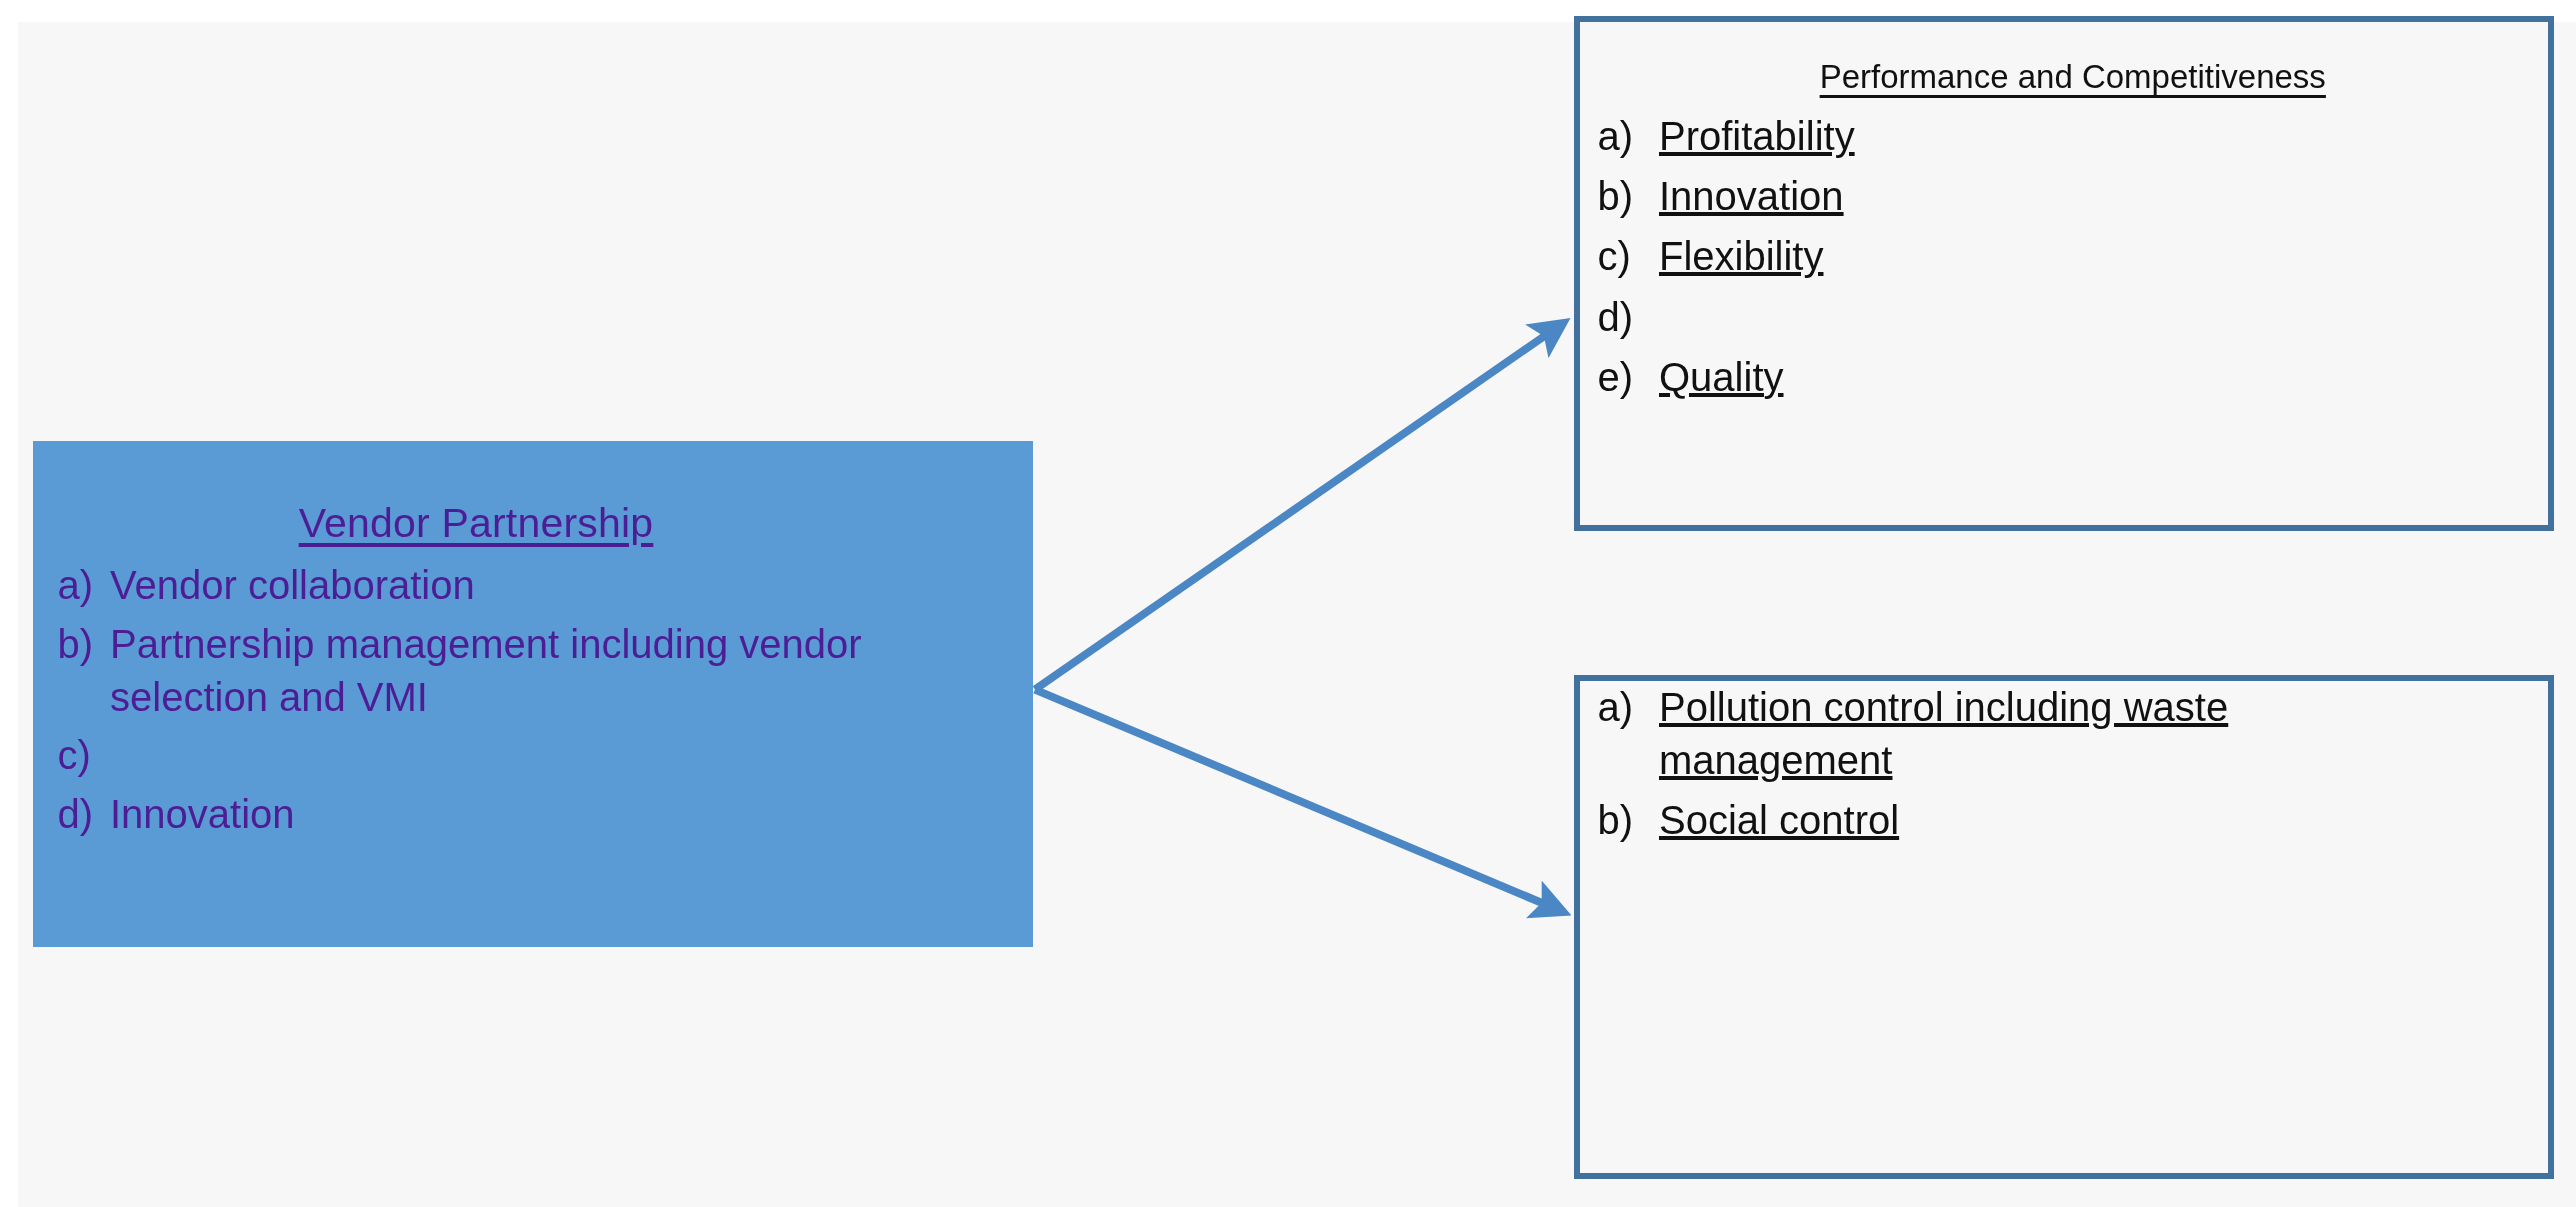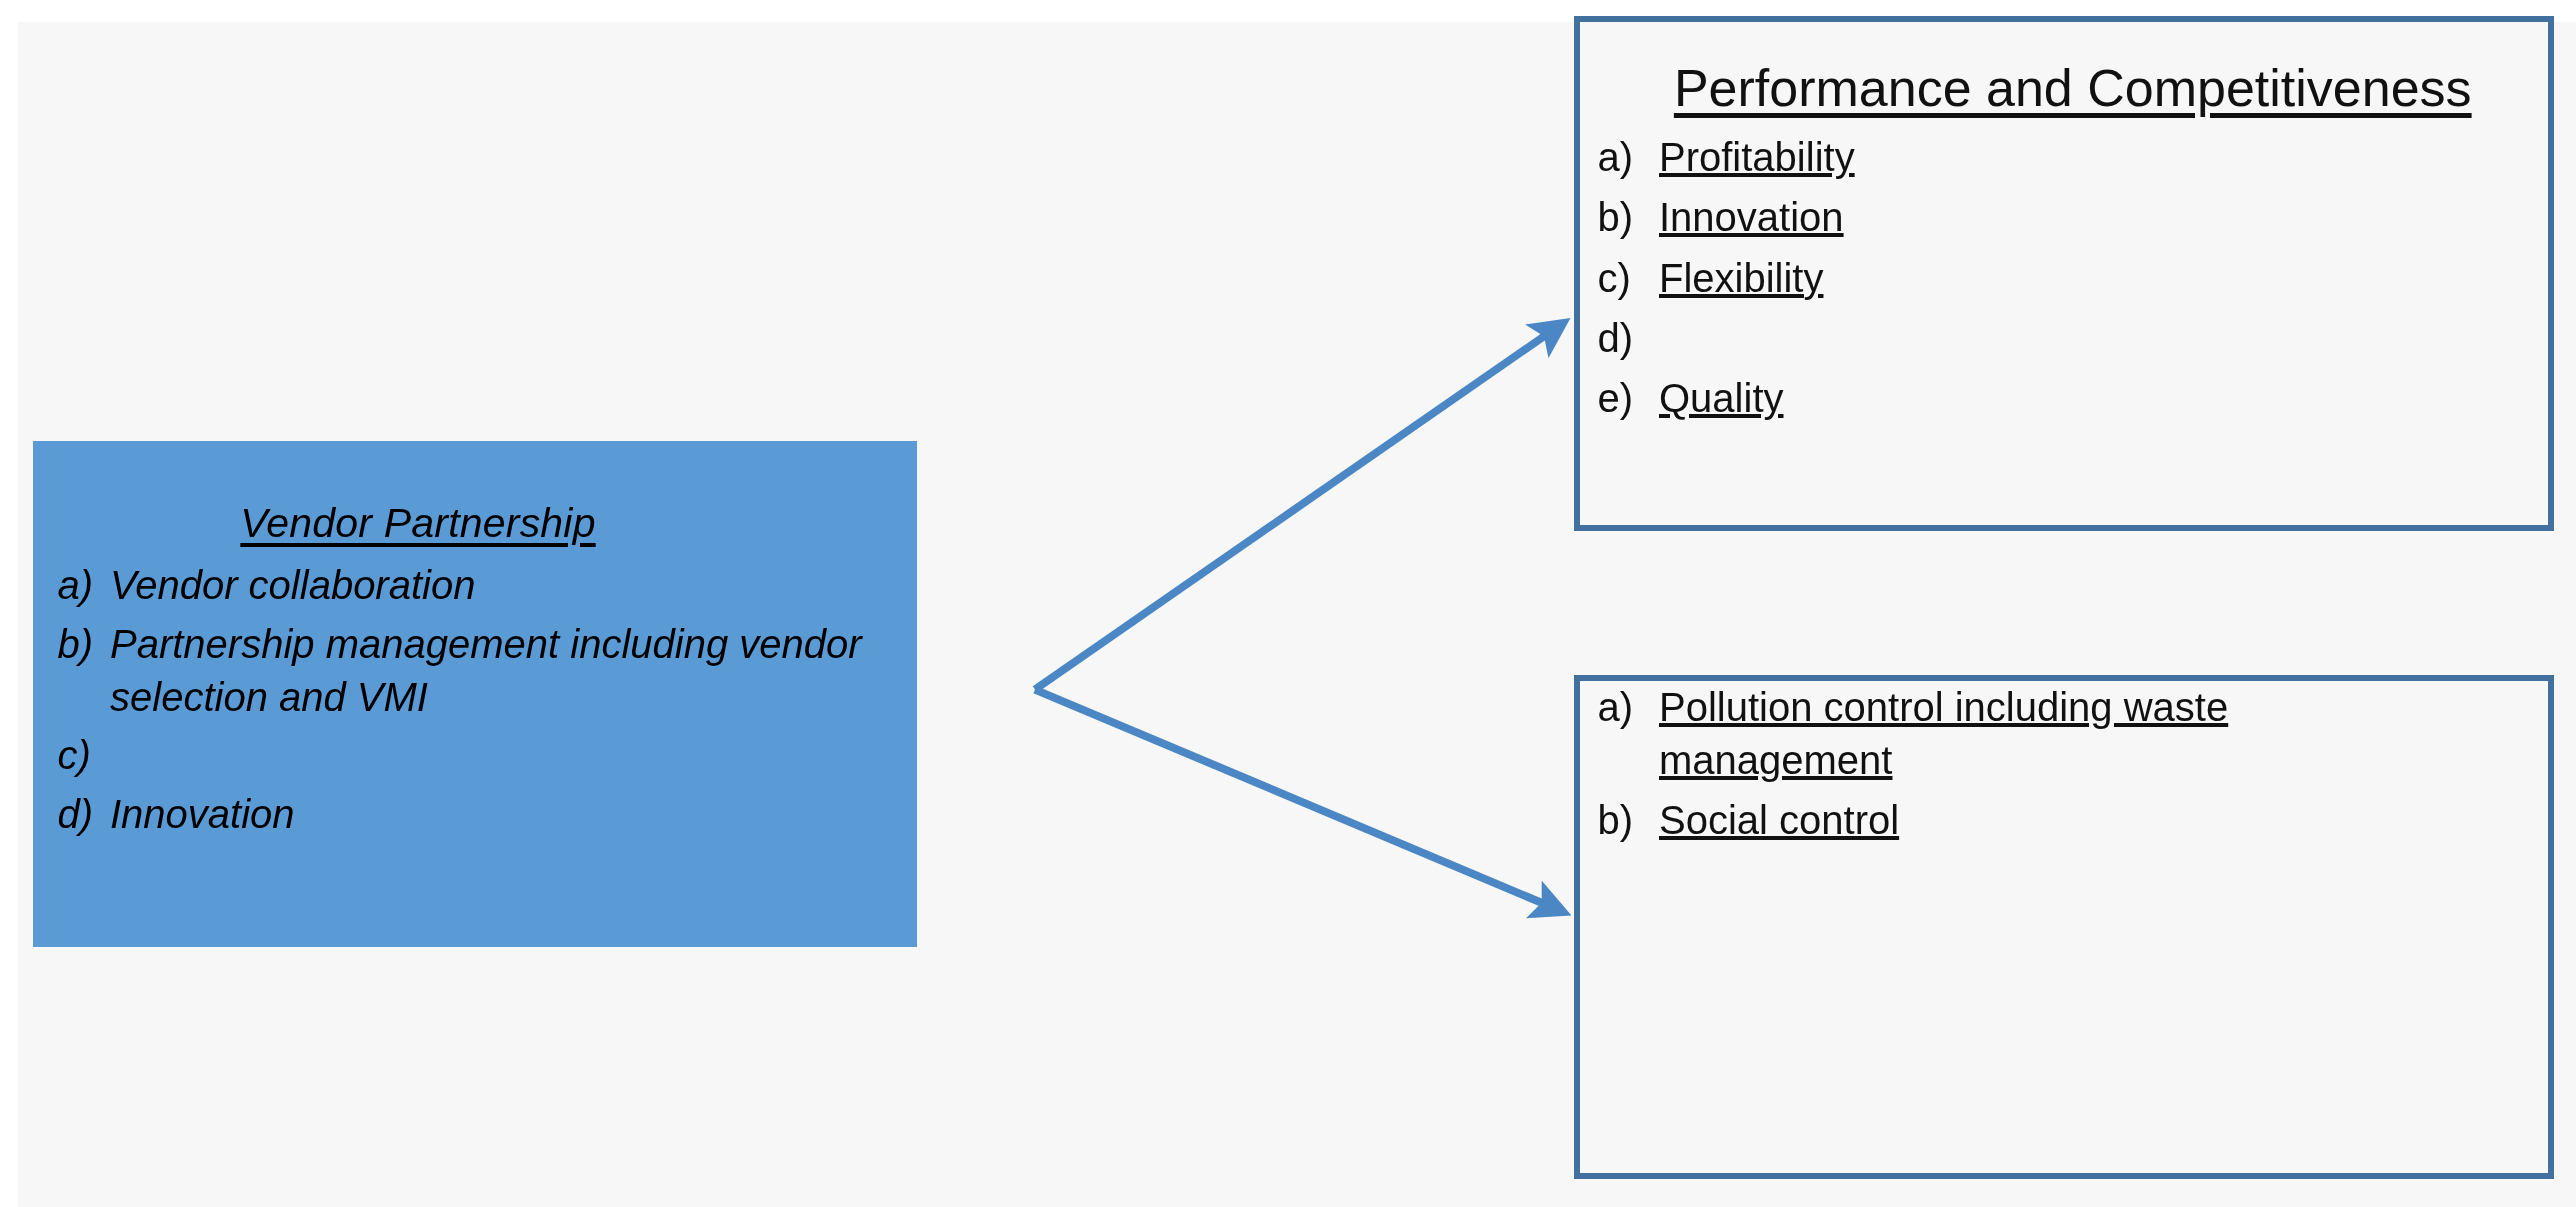--- a/index.html
+++ b/index.html
@@ -40,26 +40,25 @@
     top: 0;
     width: 2576px;
     height: 1208px;
   }
 
   
   #source-box {
     position: absolute;
     left: 33px;
     top: 441px;
-    width: 884px;
+    width: 1000px;
     height: 506px;
     background: #5b9bd5;
     box-sizing: border-box;
-    color: #000000;
-    font-style: italic;
+    color: #4c1d95;
   }
   #source-box .box-title {
     text-align: center;
     font-size: 41px;
     line-height: 1.12;
     text-decoration: underline;
     text-underline-offset: 6.1px;
     margin: 60px 0 12.3px 0;
     padding-right: 114px;
     font-weight: 400;
@@ -103,21 +102,21 @@
     height: 515px;
   }
   #target-box-environment {
     left: 1574px;
     top: 675px;
     width: 980px;
     height: 504px;
   }
   .target-box .box-title {
     text-align: center;
-    font-size: 52px;
+    font-size: 33px;
     line-height: 1.12;
     text-decoration: underline;
     text-underline-offset: 7px;
     font-weight: 400;
     margin: 0;
     padding: 0 17.5px 0 35px;
   }
   #target-box-performance .box-title { margin-top: 37px; margin-bottom: 14px; }
   #target-box-environment .box-title { margin-top: 102px; margin-bottom: 14px; }
 

